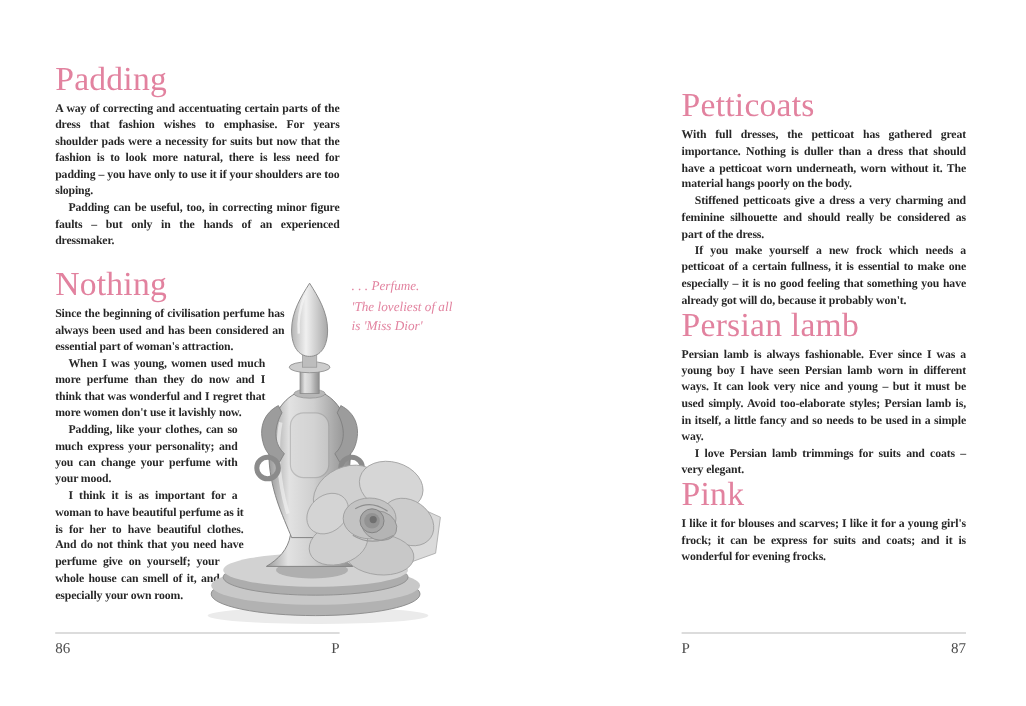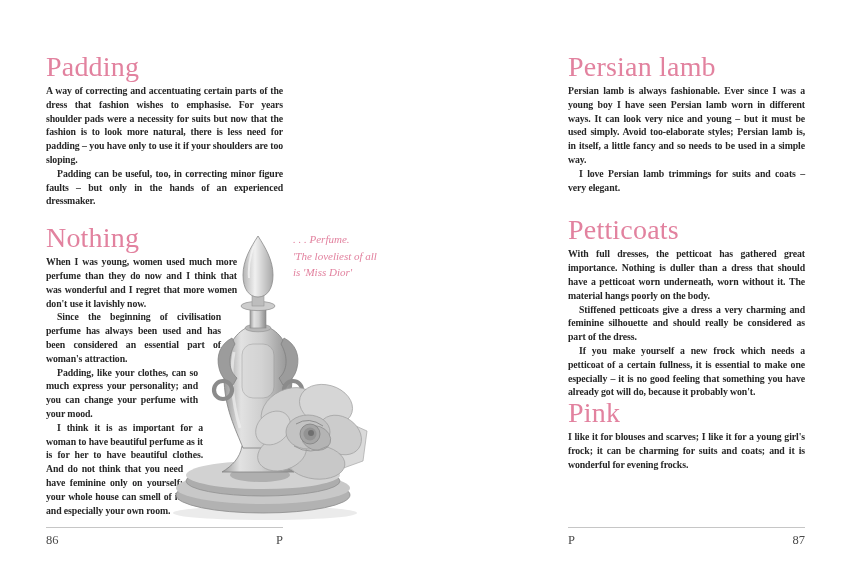--- a/index.html
+++ b/index.html
@@ -60,24 +60,24 @@
     </section>
 
     <section class="sec gap-perfume">
       <h2 class="heading">Nothing</h2>
       <div>
         <div class="fl s1"></div>
         <div class="fl s2"></div>
         <div class="fl s3"></div>
         <div class="fl s4"></div>
         <div class="fl s5"></div>
+        <p class="body">Since the beginning of civilisation perfume has always been used and has been considered an essential part of woman's attraction.</p>
         <p class="body">When I was young, women used much more perfume than they do now and I think that was wonderful and I regret that more women don't use it lavishly now.</p>
-        <p class="body">Since the beginning of civilisation perfume has always been used and has been considered an essential part of woman's attraction.</p>
         <p class="body">Padding, like your clothes, can so much express your personality; and you can change your perfume with your mood.</p>
-        <p class="body">I think it is as important for a woman to have beautiful perfume as it is for her to have beautiful clothes. And do not think that you need have feminine only on yourself; your whole house can smell of it, and especially your own room.</p>
+        <p class="body">I think it is as important for a woman to have beautiful perfume as it is for her to have beautiful clothes. And do not think that you need have perfume give on yourself; your whole house can smell of it, and especially your own room.</p>
       </div>
     </section>
 
     <div class="folio-row">
       <span>86</span>
       <span>P</span>
     </div>
   </div>
 
   <figure class="figure">
@@ -142,36 +142,36 @@
   </figure>
 
   <div class="caption">
     <div>. . . Perfume.</div>
     <div>'The loveliest of all</div>
     <div>is 'Miss Dior'</div>
   </div>
 
   <div class="page page-right">
 
-    <section class="sec">
-      <h2 class="heading">Persian lamb</h2>
-      <p class="body">Persian lamb is always fashionable. Ever since I was a young boy I have seen Persian lamb worn in different ways. It can look very nice and young – but it must be used simply. Avoid too-elaborate styles; Persian lamb is, in itself, a little fancy and so needs to be used in a simple way.</p>
-      <p class="body">I love Persian lamb trimmings for suits and coats – very elegant.</p>
-    </section>
-
     <section class="sec gap-petticoats">
       <h2 class="heading">Petticoats</h2>
       <p class="body">With full dresses, the petticoat has gathered great importance. Nothing is duller than a dress that should have a petticoat worn underneath, worn without it. The material hangs poorly on the body.</p>
       <p class="body">Stiffened petticoats give a dress a very charming and feminine silhouette and should really be considered as part of the dress.</p>
       <p class="body">If you make yourself a new frock which needs a petticoat of a certain fullness, it is essential to make one especially – it is no good feeling that something you have already got will do, because it probably won't.</p>
     </section>
 
+    <section class="sec">
+      <h2 class="heading">Persian lamb</h2>
+      <p class="body">Persian lamb is always fashionable. Ever since I was a young boy I have seen Persian lamb worn in different ways. It can look very nice and young – but it must be used simply. Avoid too-elaborate styles; Persian lamb is, in itself, a little fancy and so needs to be used in a simple way.</p>
+      <p class="body">I love Persian lamb trimmings for suits and coats – very elegant.</p>
+    </section>
+
     <section class="sec gap-pink">
       <h2 class="heading">Pink</h2>
-      <p class="body">I like it for blouses and scarves; I like it for a young girl's frock; it can be charming for suits and coats; and it is wonderful for evening frocks.</p>
+      <p class="body">I like it for blouses and scarves; I like it for a young girl's frock; it can be express for suits and coats; and it is wonderful for evening frocks.</p>
     </section>
 
     <div class="folio-row">
       <span>P</span>
       <span>87</span>
     </div>
   </div>
 
 </div>
 

